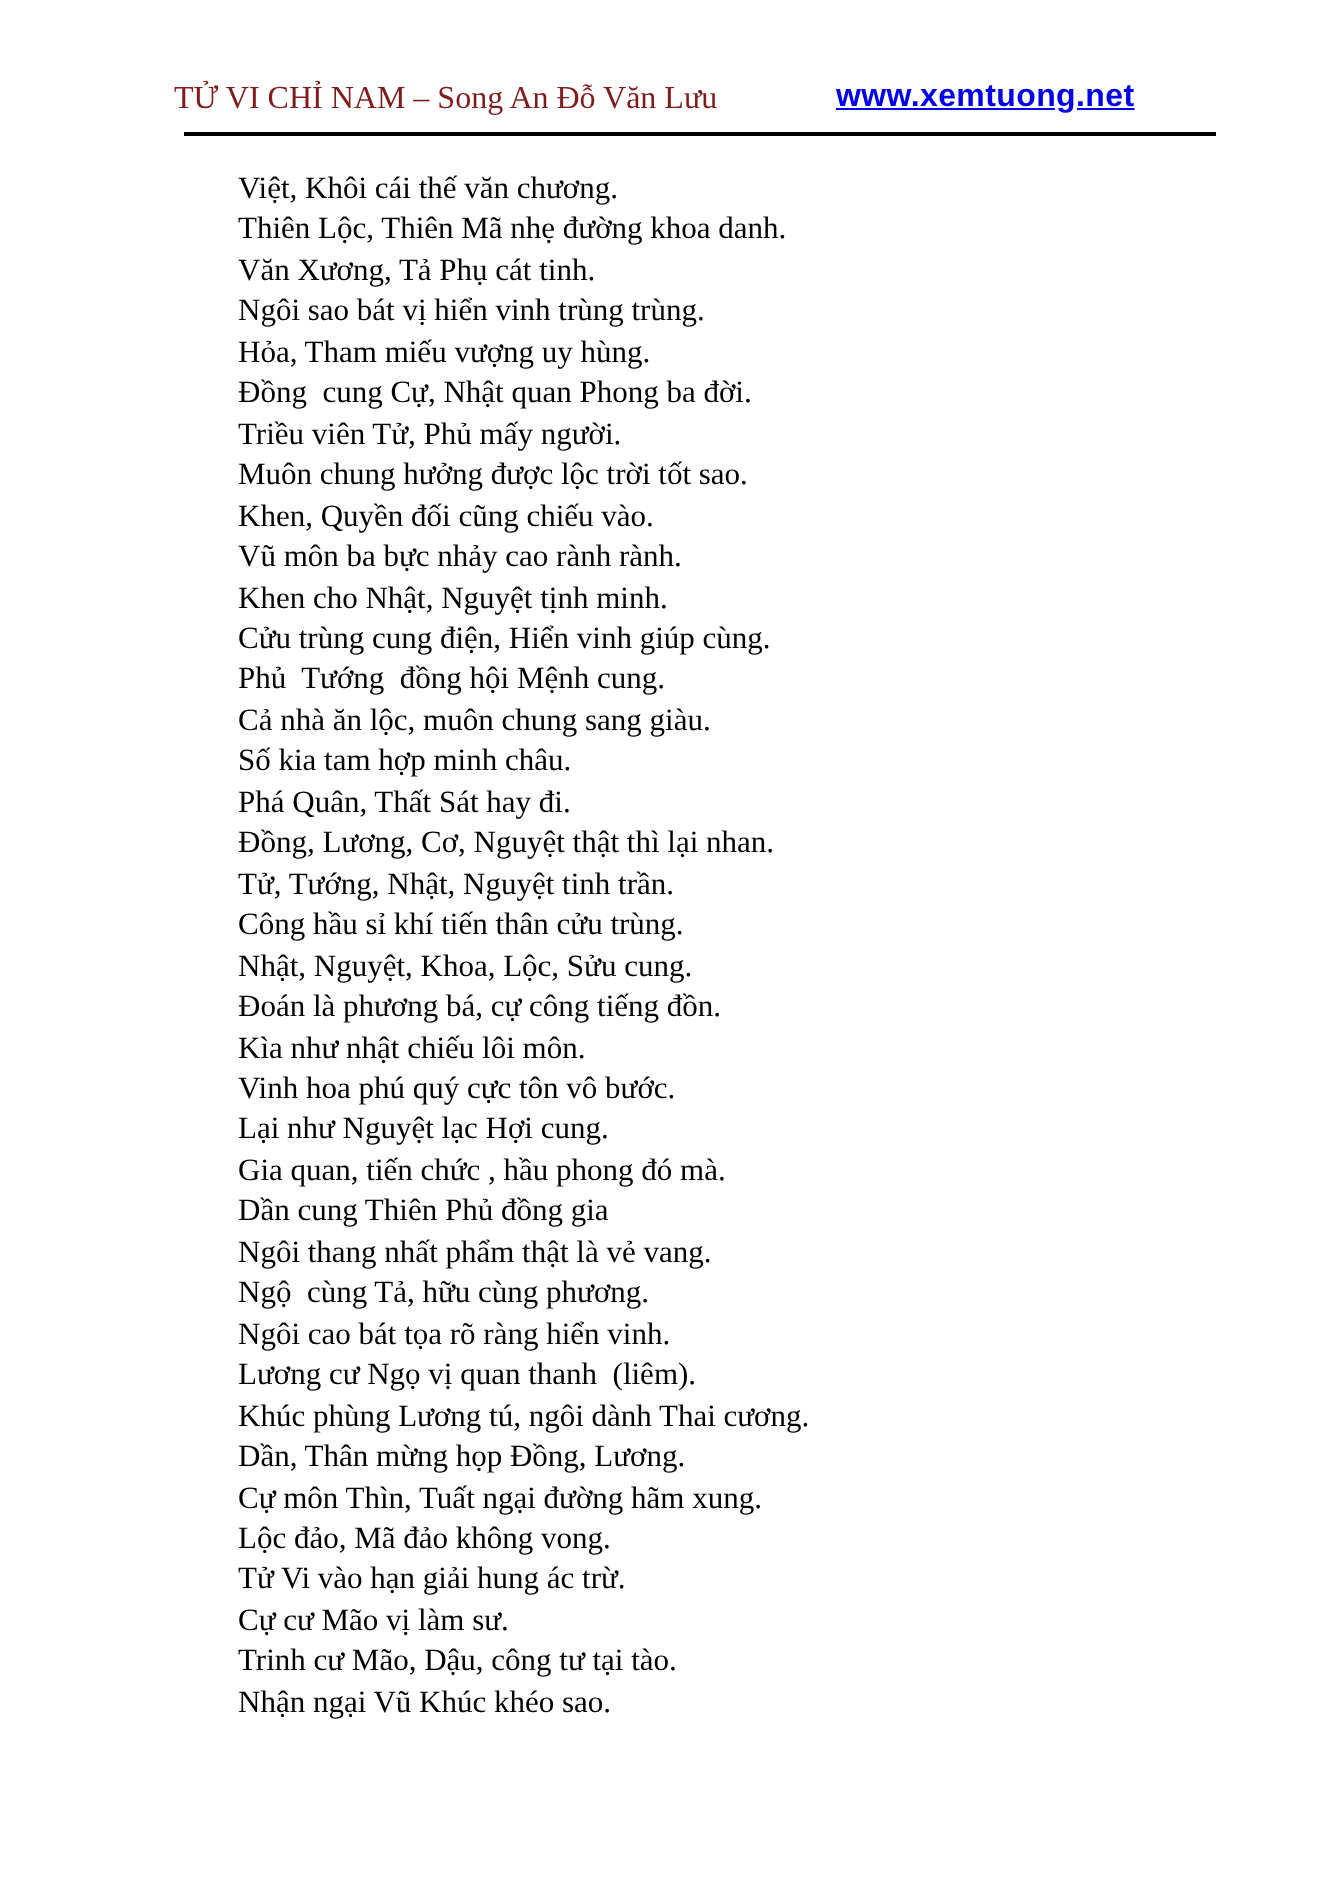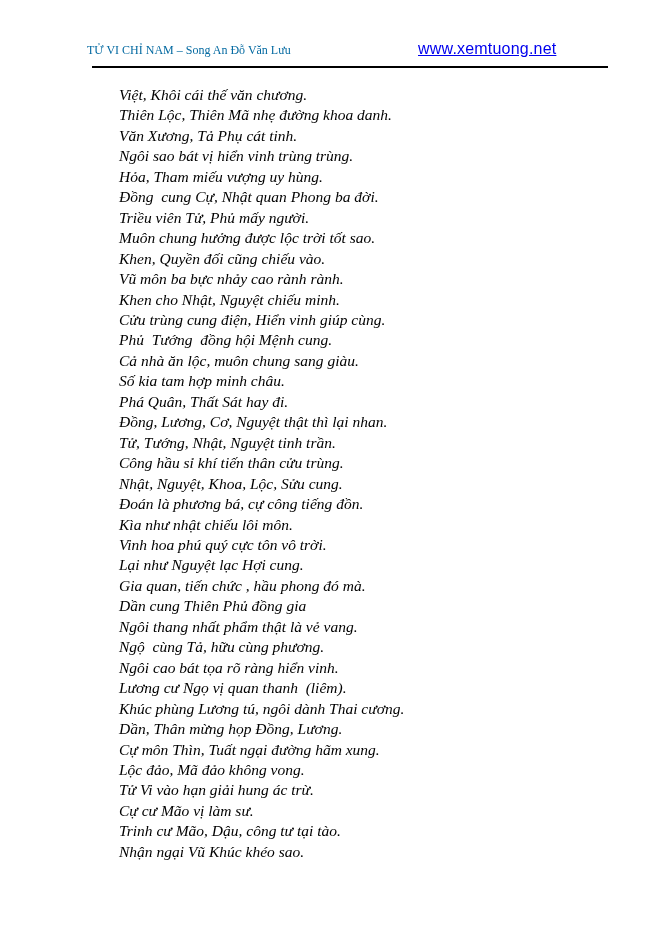--- a/index.html
+++ b/index.html
@@ -10,31 +10,31 @@
     height: 947px;
     background: #ffffff;
     font-family: "Liberation Serif", serif;
     color: #000000;
     overflow: hidden;
   }
   .doc-header-title {
     position: absolute;
     left: 87px;
     top: 41px;
-    font-size: 12px;
+    font-size: 16px;
     line-height: 18px;
     white-space: pre;
-    color: #0369a1;
+    color: #7f1d1d;
   }
   .doc-header-link {
     position: absolute;
     left: 418px;
     top: 39px;
     font-family: "Liberation Sans", sans-serif;
-    font-weight: normal;
+    font-weight: bold;
     font-size: 16px;
     line-height: 19px;
     letter-spacing: 0.2px;
     text-decoration: underline;
     cursor: pointer;
     white-space: pre;
   }
   .header-rule {
     position: absolute;
     left: 92px;
@@ -49,21 +49,20 @@
     top: 85px;
     width: 480px;
   }
   .line {
     margin: 0;
     padding: 0;
     font-size: 15.5px;
     line-height: 20.45px;
     white-space: pre;
     color: #000000;
-    font-style: italic;
   }
 </style>
 </head>
 <body>
 
 <div class="page">
 
   <div class="doc-header-title">TỬ VI CHỈ NAM – Song An Đỗ Văn Lưu</div>
 
   <a class="doc-header-link" style="color: rgb(0, 0, 238);">www.xemtuong.net</a>
@@ -85,21 +84,21 @@
       <p class="line">Đồng  cung Cự, Nhật quan Phong ba đời.</p>
 
       <p class="line">Triều viên Tử, Phủ mấy người.</p>
 
       <p class="line">Muôn chung hưởng được lộc trời tốt sao.</p>
 
       <p class="line">Khen, Quyền đối cũng chiếu vào.</p>
 
       <p class="line">Vũ môn ba bực nhảy cao rành rành.</p>
 
-      <p class="line">Khen cho Nhật, Nguyệt chiếu minh.</p>
+      <p class="line">Khen cho Nhật, Nguyệt tịnh minh.</p>
 
       <p class="line">Cửu trùng cung điện, Hiển vinh giúp cùng.</p>
 
       <p class="line">Phủ  Tướng  đồng hội Mệnh cung.</p>
 
       <p class="line">Cả nhà ăn lộc, muôn chung sang giàu.</p>
 
       <p class="line">Số kia tam hợp minh châu.</p>
 
 
@@ -110,21 +109,21 @@
       <p class="line">Tử, Tướng, Nhật, Nguyệt tinh trần.</p>
 
       <p class="line">Công hầu sỉ khí tiến thân cửu trùng.</p>
 
       <p class="line">Nhật, Nguyệt, Khoa, Lộc, Sửu cung.</p>
 
       <p class="line">Đoán là phương bá, cự công tiếng đồn.</p>
 
       <p class="line">Kìa như nhật chiếu lôi môn.</p>
 
-      <p class="line">Vinh hoa phú quý cực tôn vô trời.</p>
+      <p class="line">Vinh hoa phú quý cực tôn vô bước.</p>
 
       <p class="line">Lại như Nguyệt lạc Hợi cung.</p>
 
       <p class="line">Gia quan, tiến chức , hầu phong đó mà.</p>
 
       <p class="line">Dần cung Thiên Phủ đồng gia</p>
 
       <p class="line">Ngôi thang nhất phẩm thật là vẻ vang.</p>
 
       <p class="line">Ngộ  cùng Tả, hữu cùng phương.</p>

